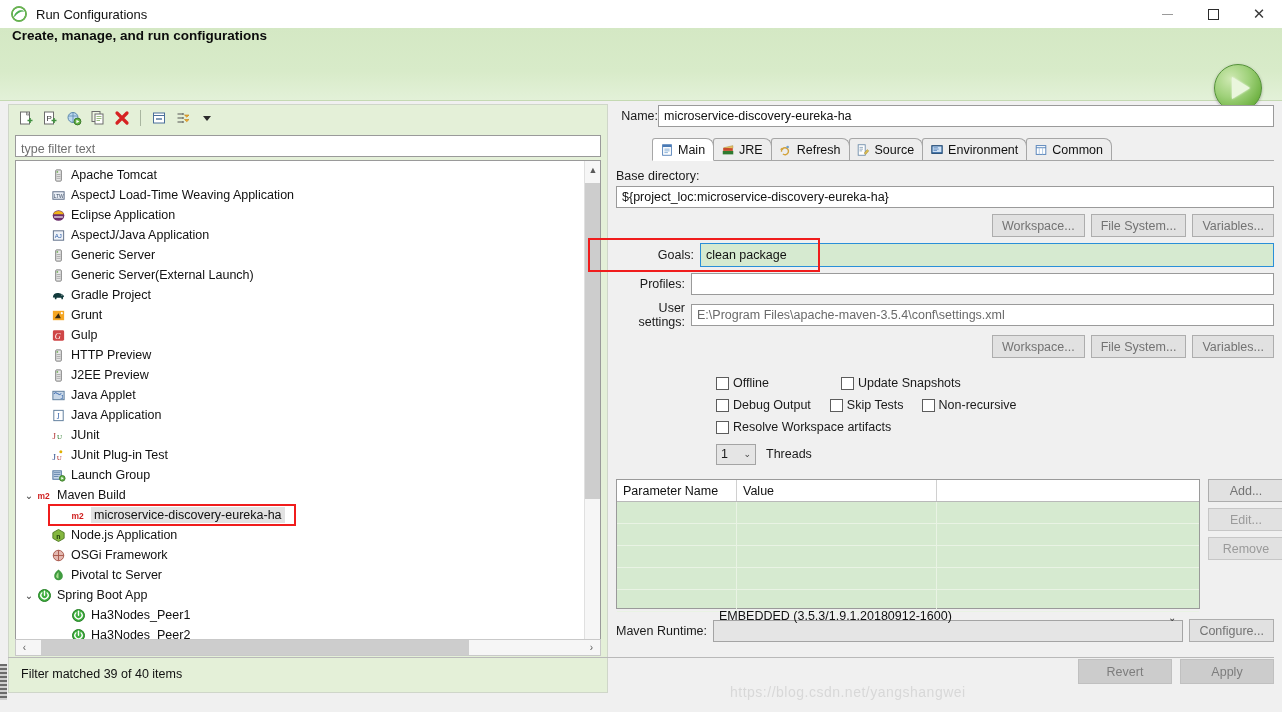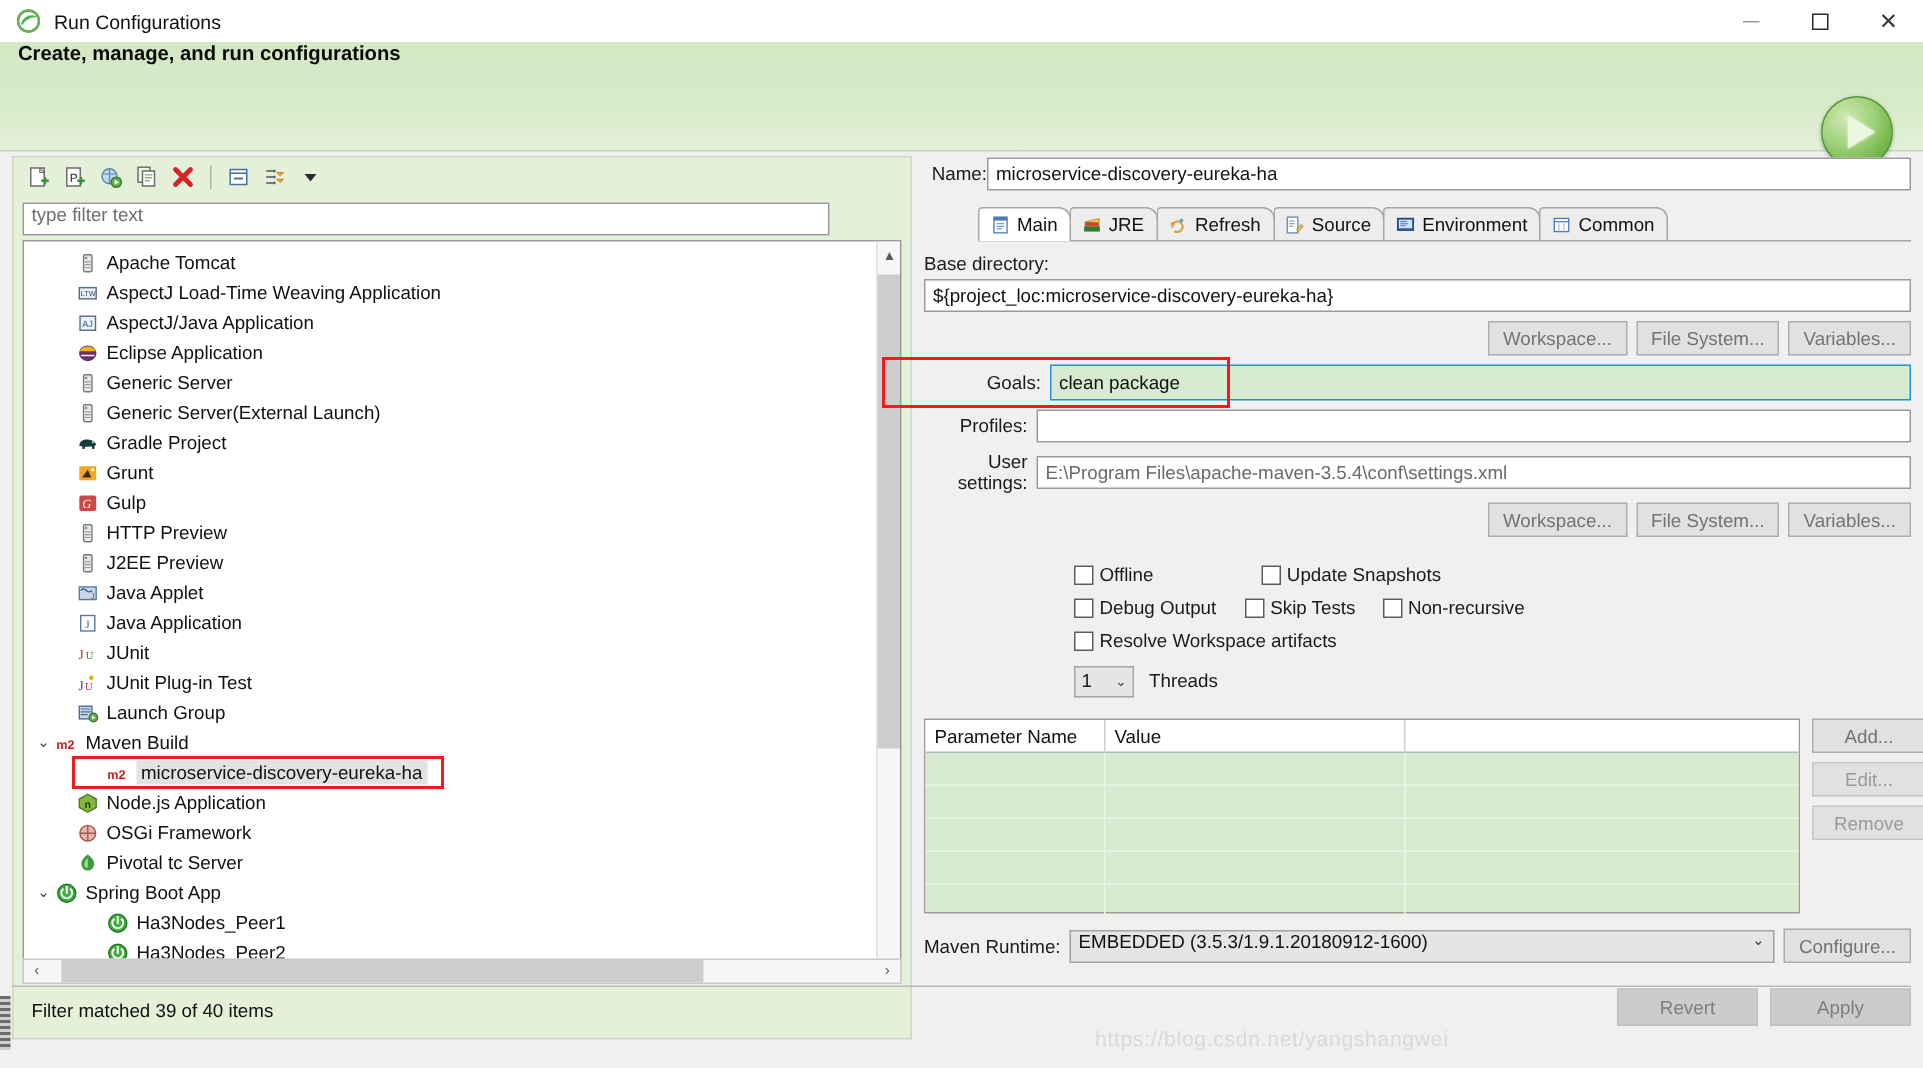--- a/index.html
+++ b/index.html
@@ -80,23 +80,23 @@
     box-sizing: border-box;
   }
   .tbi { width: 22px; height: 22px; display: flex; align-items: center; justify-content: center; }
   .tb-sep { width: 1px; height: 16px; background: #a9b6a0; margin: 0 5px; }
   .tb-arrow {
     width: 0; height: 0; border-left: 4.5px solid transparent; border-right: 4.5px solid transparent;
     border-top: 5px solid #2b2b2b;
   }
 
   .filter-box {
-    position: absolute; left: 6px; top: 30px; width: 538px; height: 22px;
+    position: absolute; left: 6px; top: 30px; width: 586px; height: 22px;
     background: #ffffff; border: 1px solid #9a9a9a; box-sizing: border-box;
-    display: flex; align-items: flex-start; padding-left: 5px;
+    display: flex; align-items: flex-end; padding-left: 5px;
     color: #6e6e6e; font-size: 12.5px;
   }
 
   .tree-wrap {
     position: absolute; left: 6px; top: 55px; width: 586px; height: 494px;
     background: #ffffff; border: 1px solid #9a9a9a; box-sizing: border-box;
     overflow: hidden;
   }
   .tree {
     position: absolute; left: 0; top: 4px; width: 570px;
@@ -239,22 +239,22 @@
   .pt-cell { border-right: 1px solid #e9f3e4; box-sizing: border-box; }
   .pt-cell.c1 { width: 120px; }
   .pt-cell.c2 { width: 200px; }
   .pt-cell.c3 { flex: 1; border-right: none; }
   .table-btns { display: flex; flex-direction: column; gap: 6px; width: 66px; }
 
   .runtime-row { display: flex; align-items: center; margin-top: 10px; gap: 6px; }
   .rt-label { font-size: 12.5px; }
   .combo {
     flex: 1; height: 22px; background: #e5e5e5; border: 1px solid #a4a4a4;
-    box-sizing: border-box; display: flex; align-items: flex-start;
-    padding: 0 6px 4px 5px; font-size: 12.5px; color: #111;
+    box-sizing: border-box; display: flex; align-items: flex-end;
+    padding: 0 6px 18px 5px; font-size: 12.5px; color: #111;
   }
   .combo .cv { flex: 1; }
   .combo .caret { font-size: 10px; color: #3a3a3a; }
 
   .sep-line {
     position: absolute; left: 8px; top: 657px; width: 1266px; height: 1px; background: #b9b9b9;
   }
   .bottom-btns {
     position: absolute; right: 8px; top: 659px; display: flex; gap: 8px;
   }
@@ -392,36 +392,36 @@
                 <rect x="2" y="4" width="12" height="8" fill="#e9eef5" stroke="#5a6b84"></rect>
                 <text x="3" y="10.3" font-size="5.2" font-family="sans-serif" fill="#3a4a63">LTW</text>
               </svg>
             </span>
             <span class="lbl">AspectJ Load-Time Weaving Application</span>
           </div>
           <div class="tree-row indent1" style="position: relative;">
             <span class="twisty"></span>
             <span class="ticon">
               <svg width="15" height="15" viewBox="0 0 16 16">
-                <rect x="2.5" y="3" width="11" height="10" fill="#eef2f8" stroke="#5a6b84"></rect>
-                <text x="4" y="11" font-size="6.5" font-family="sans-serif" fill="#2a5ca8">AJ</text>
-              </svg>
-            </span>
-            <span class="lbl">AspectJ/Java Application</span>
-          </div>
-          <div class="tree-row indent1" style="position: relative;">
-            <span class="twisty"></span>
-            <span class="ticon">
-              <svg width="15" height="15" viewBox="0 0 16 16">
                 <ellipse cx="8" cy="8" rx="6.2" ry="5.6" fill="#6b2d6b"></ellipse>
                 <path d="M2.3 6.6 h11.4 a6.2 5.6 0 0 0 -11.4 0 z" fill="#efb31a"></path>
                 <path d="M3.3 9.6 h9.4" stroke="#fff" stroke-width="1.2"></path>
               </svg>
             </span>
             <span class="lbl">Eclipse Application</span>
+          </div>
+          <div class="tree-row indent1" style="position: relative;">
+            <span class="twisty"></span>
+            <span class="ticon">
+              <svg width="15" height="15" viewBox="0 0 16 16">
+                <rect x="2.5" y="3" width="11" height="10" fill="#eef2f8" stroke="#5a6b84"></rect>
+                <text x="4" y="11" font-size="6.5" font-family="sans-serif" fill="#2a5ca8">AJ</text>
+              </svg>
+            </span>
+            <span class="lbl">AspectJ/Java Application</span>
           </div>
           <div class="tree-row indent1" style="position: relative;">
             <span class="twisty"></span>
             <span class="ticon">
               <svg width="15" height="15" viewBox="0 0 16 16">
                 <rect x="5" y="2" width="6" height="12" rx="1" fill="#e8e8e8" stroke="#7a7a7a"></rect>
                 <rect x="6" y="3.4" width="1.6" height="1.6" fill="#6aa84f"></rect>
                 <path d="M6 7h4M6 9h4M6 11h4" stroke="#9a9a9a" stroke-width=".8"></path>
               </svg>
             </span>

